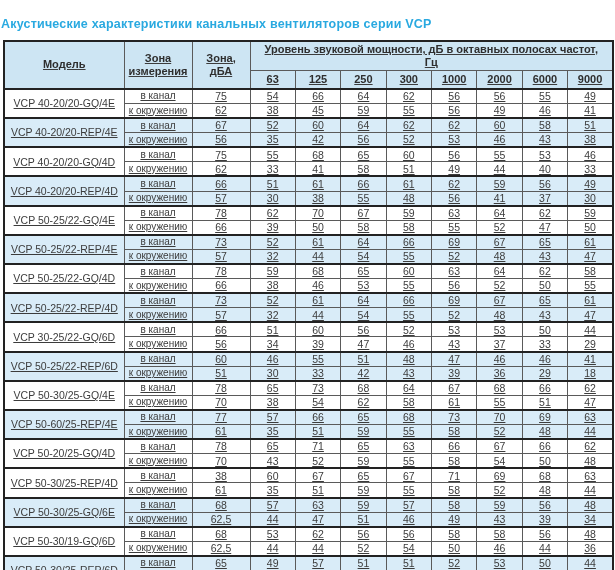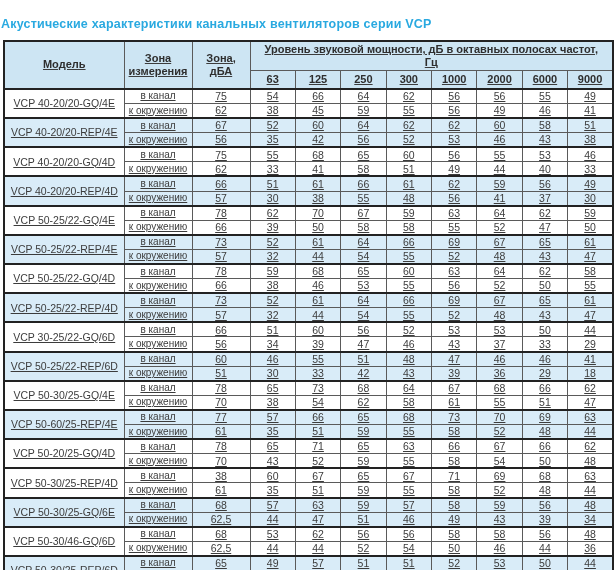--- a/index.html
+++ b/index.html
@@ -471,21 +471,21 @@
           <td class="value-cell">44</td>
           <td class="value-cell">47</td>
           <td class="value-cell">51</td>
           <td class="value-cell">46</td>
           <td class="value-cell">49</td>
           <td class="value-cell">43</td>
           <td class="value-cell">39</td>
           <td class="value-cell">34</td>
         </tr>
         <tr class="plain group-start">
-          <td rowspan="2" class="model-cell">VCP 50-30/46-GQ/6D</td>
+          <td rowspan="2" class="model-cell">VCP 50-30/19-GQ/6D</td>
           <td class="zone-cell">в канал</td>
           <td class="total-cell">68</td>
           <td class="value-cell">53</td>
           <td class="value-cell">62</td>
           <td class="value-cell">56</td>
           <td class="value-cell">56</td>
           <td class="value-cell">58</td>
           <td class="value-cell">58</td>
           <td class="value-cell">56</td>
           <td class="value-cell">48</td>

